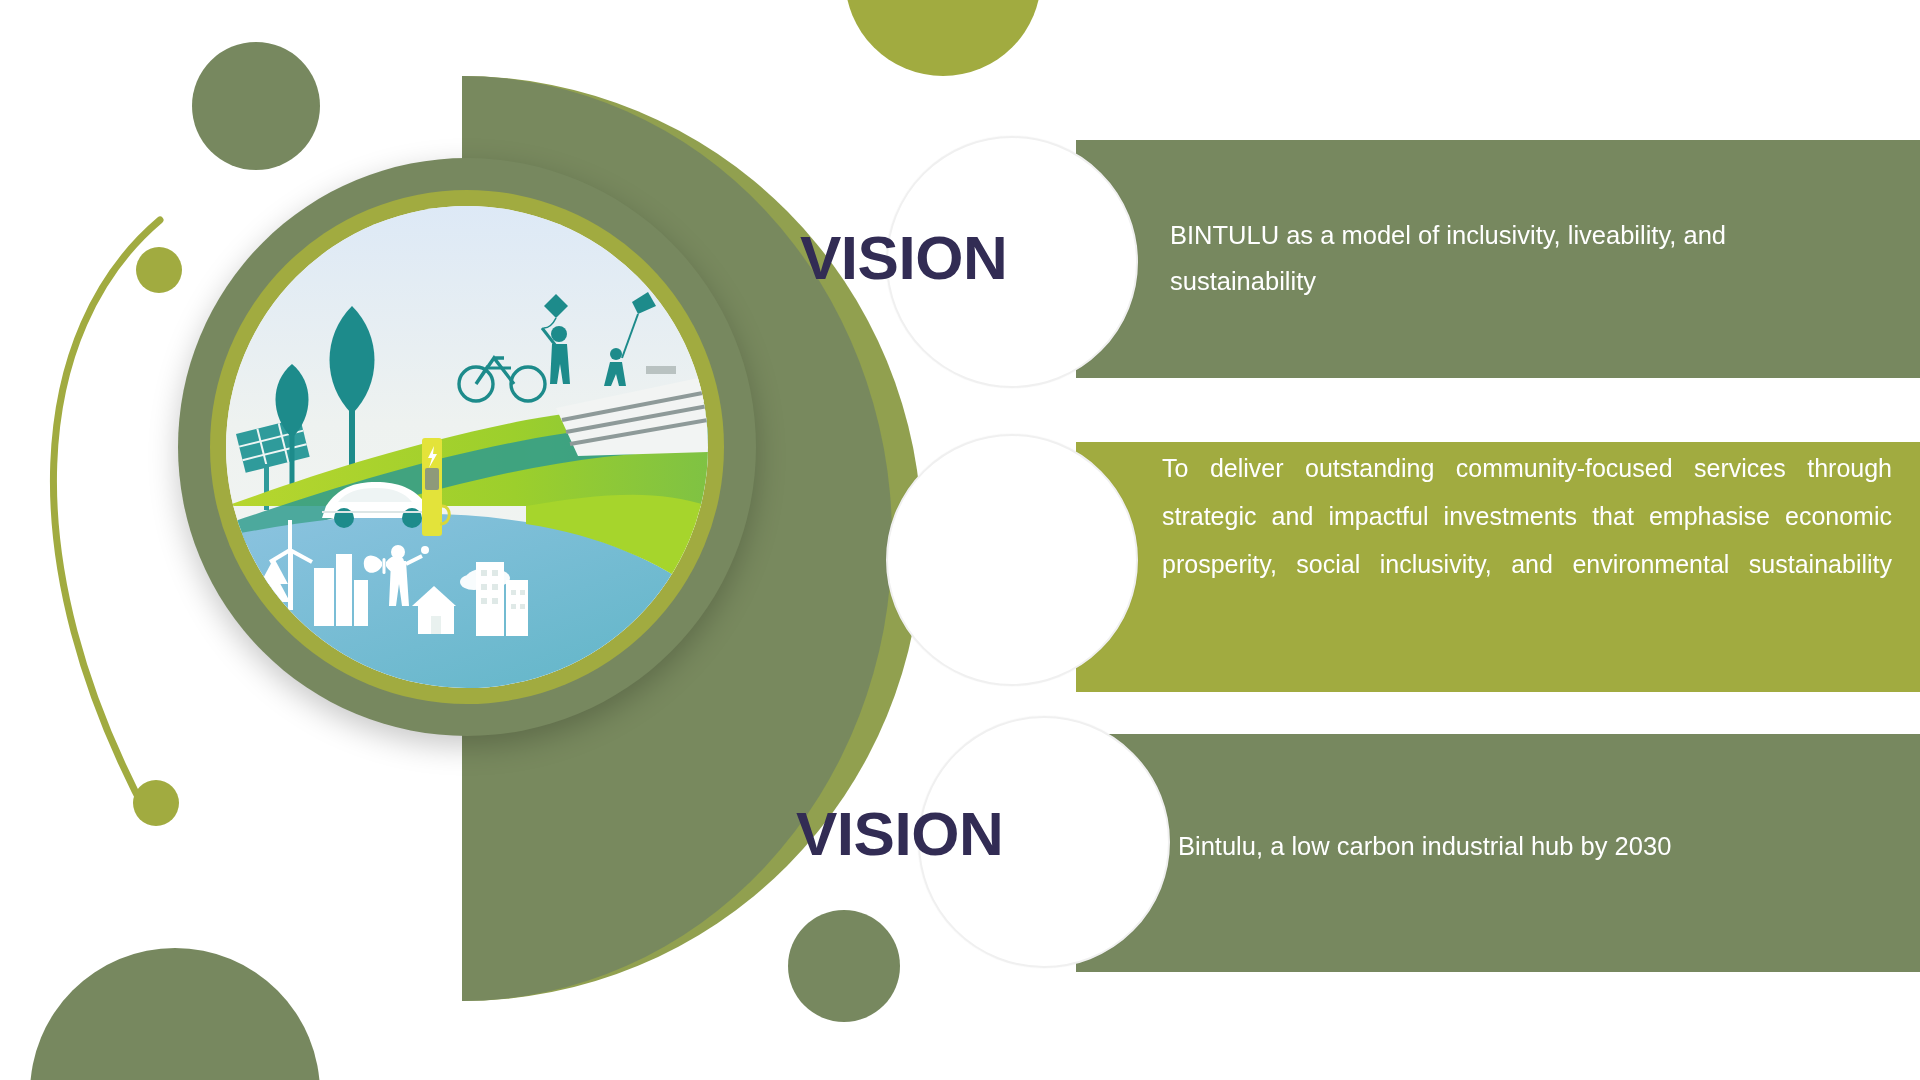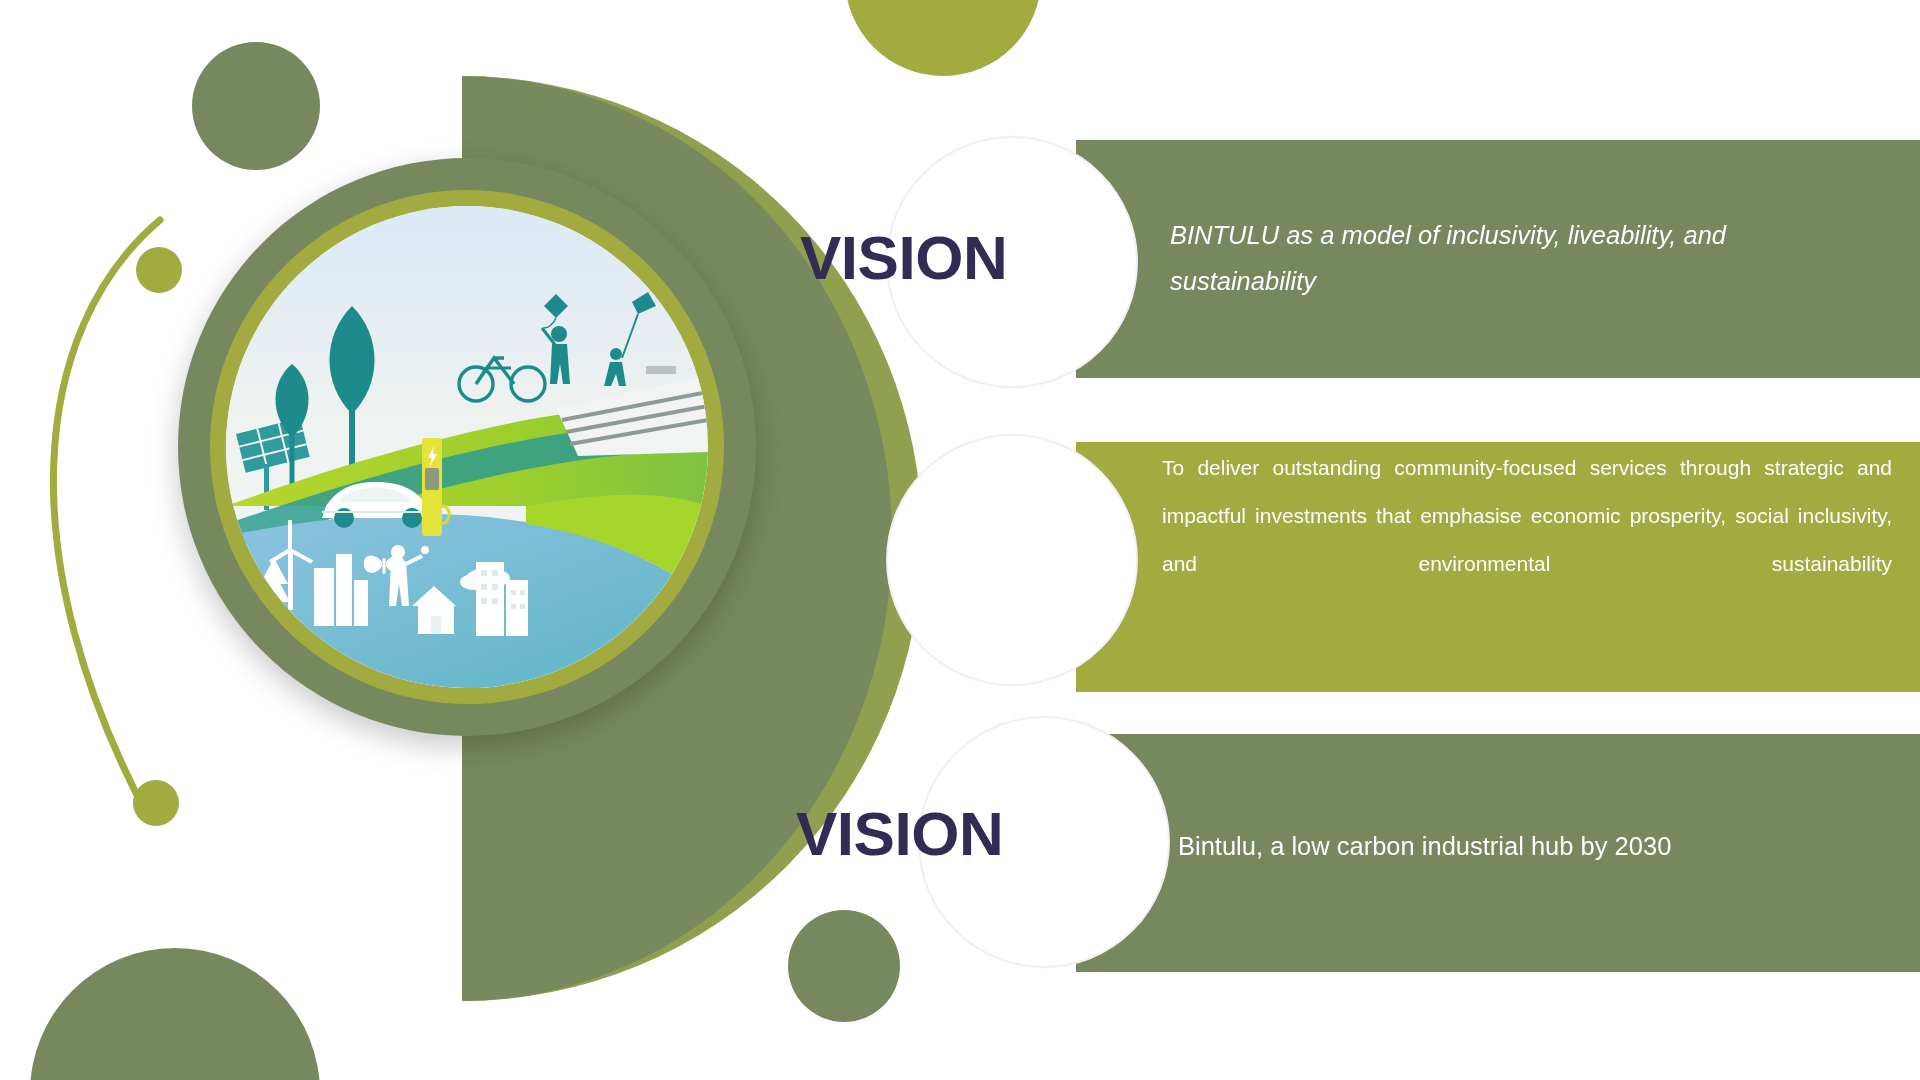--- a/index.html
+++ b/index.html
@@ -144,26 +144,25 @@
     color: #ffffff;
     font-family: "Liberation Sans", sans-serif;
     font-weight: 400;
   }
   .vision-text {
     left: 1170px; top: 212px;
     width: 660px;
     font-size: 25.5px;
     line-height: 46px;
     text-align: left;
-    font-style: italic;
   }
   .mission-text {
     left: 1162px; top: 444px;
     width: 730px;
-    font-size: 21px;
+    font-size: 25px;
     line-height: 48px;
     text-align: justify;
     text-align-last: justify;
   }
   .theme-text {
     left: 1178px; top: 826px;
     width: 700px;
     font-size: 25.5px;
     line-height: 40px;
     text-align: left;

